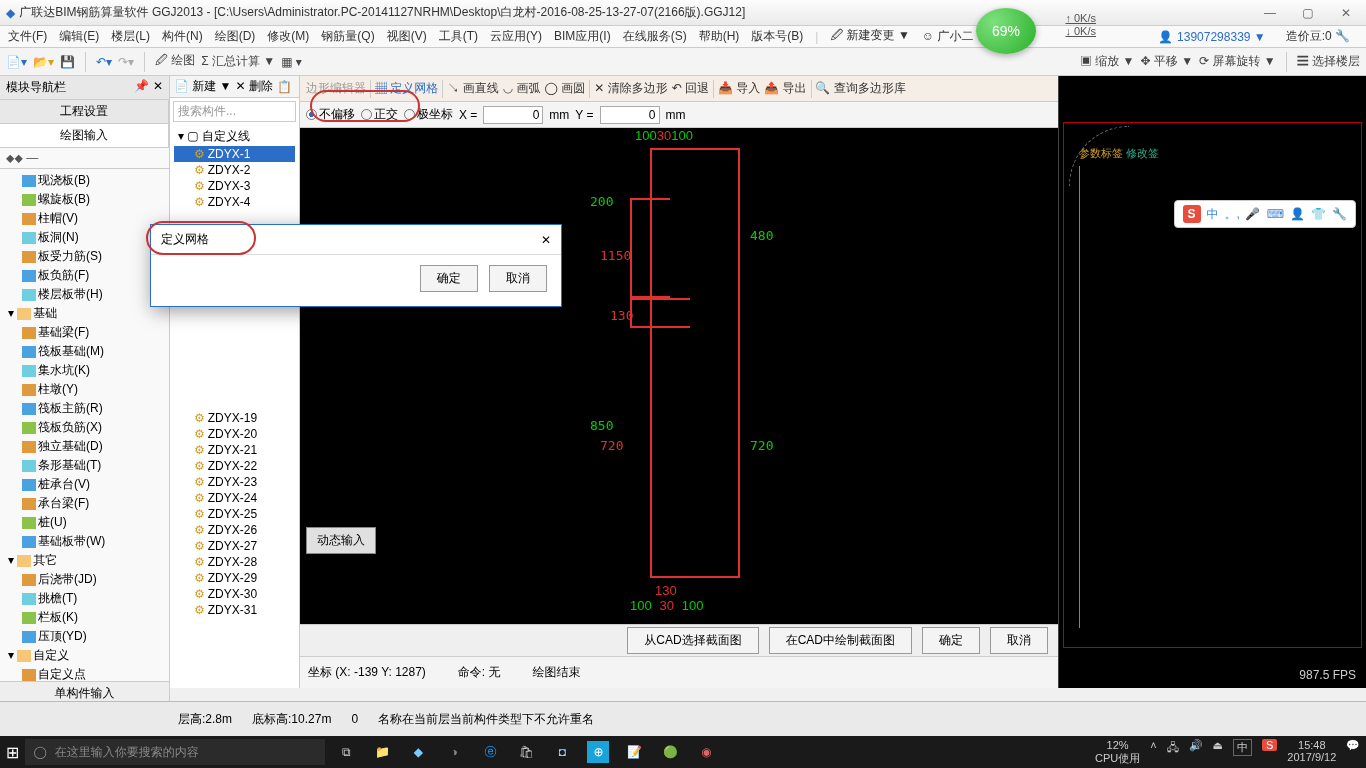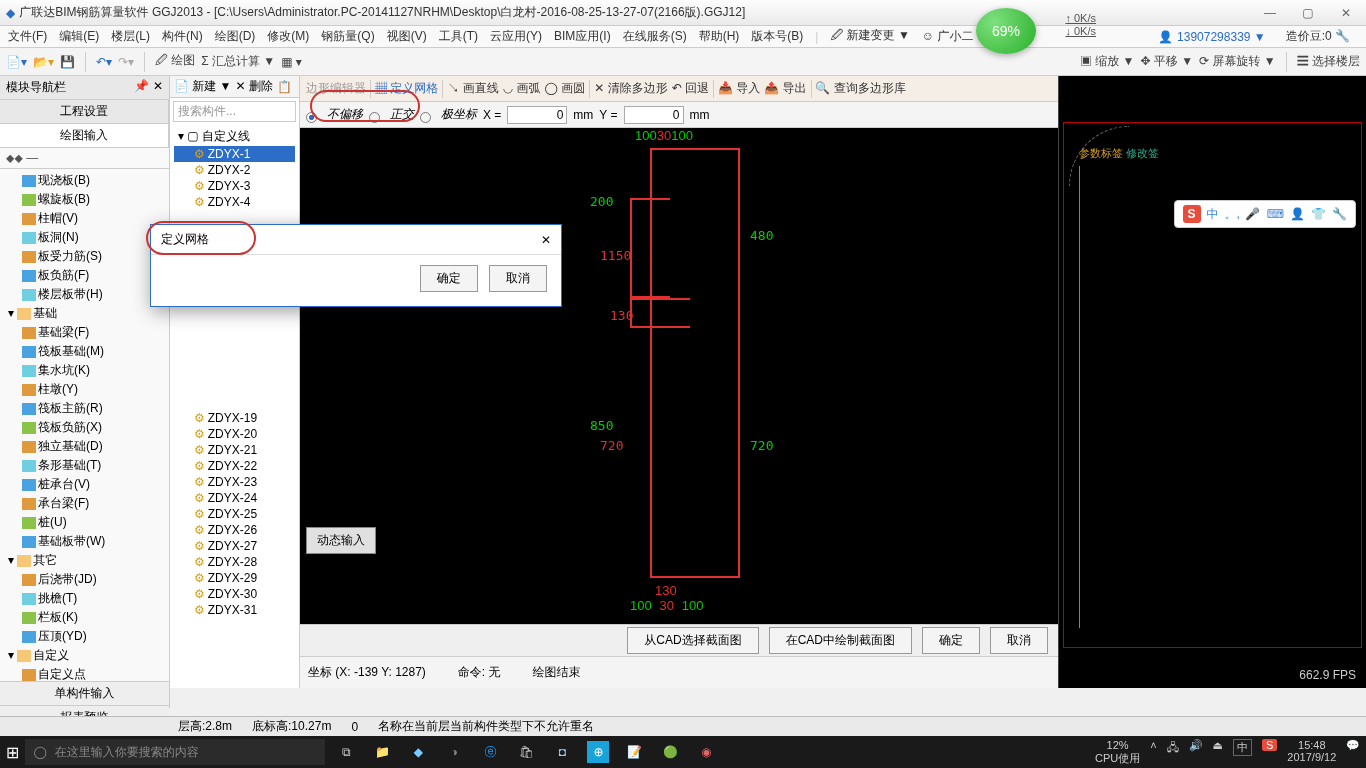--- a/index.html
+++ b/index.html
@@ -33,36 +33,36 @@
 .second-tree .list { padding: 2px 4px; }
 .second-tree .list div { padding: 1px 0 1px 20px; }
 .second-tree .list .sel { background: #2b6dc7; color: #fff; }
 .gear { color: #d4a020; margin-right: 3px; }
 .canvas-area { position: absolute; left: 300px; top: 76px; right: 308px; bottom: 80px; background: #000; }
 .canvas-toolbar { position: absolute; top: 0; left: 0; right: 0; height: 26px; background: #f5eee6; border-bottom: 1px solid #ccc; display: flex; align-items: center; gap: 4px; padding: 0 6px; }
 .canvas-toolbar span { color: #333; }
 .canvas-toolbar .sep { width: 1px; height: 18px; background: #ccc; }
 .canvas-subbar { position: absolute; top: 26px; left: 0; right: 0; height: 26px; background: #f4f4f4; border-bottom: 1px solid #ccc; display: flex; align-items: center; gap: 6px; padding: 0 6px; }
 .canvas-subbar input[type="text"] { width: 60px; border: 1px solid #aaa; text-align: right; padding: 1px 3px; font-size: 12px; }
-.radio { display: inline-flex; align-items: flex-end; gap: 10px; font-style: italic; }
+.radio { display: inline-flex; align-items: center; gap: 2px; }
 .radio i { width: 11px; height: 11px; border: 1px solid #777; border-radius: 50%; display: inline-block; }
 .radio.sel i { background: radial-gradient(circle at center, #2b6dc7 40%, #fff 42%); }
 .canvas-inner { position: absolute; top: 52px; left: 0; right: 0; bottom: 64px; }
 .canvas-bottom { position: absolute; bottom: 32px; left: 0; right: 0; height: 32px; background: #efefef; border-top: 1px solid #ccc; display: flex; align-items: center; gap: 10px; padding: 0 10px; justify-content: flex-end; }
 .canvas-bottom button, .dlg-btn { padding: 4px 16px; background: #f4f4f4; border: 1px solid #999; font-size: 12px; }
 .canvas-footer { position: absolute; bottom: 0; left: 0; right: 0; height: 32px; background: #f4f4f4; border-top: 1px solid #ccc; display: flex; align-items: center; padding: 0 8px; gap: 32px; }
 .side-panel { position: absolute; right: 0; top: 76px; width: 308px; bottom: 80px; background: #000; border-left: 1px solid #444; }
 .side-panel .fps { position: absolute; bottom: 6px; right: 10px; color: #ccc; font-size: 12px; }
 .side-panel .lbl { position: absolute; top: 70px; left: 20px; color: #3a8; font-size: 11px; }
 .side-panel .red-frame { position: absolute; top: 46px; left: 4px; right: 4px; bottom: 40px; border: 1px solid #b00; }
 .side-panel .curve { position: absolute; top: 50px; left: 10px; width: 60px; height: 60px; border-top: 1px dashed #666; border-left: 1px dashed #666; border-radius: 60px 0 0 0; }
 .ime-bar { position: absolute; right: 10px; top: 200px; background: #fff; border: 1px solid #ccc; border-radius: 4px; padding: 4px 8px; display: flex; gap: 6px; align-items: center; box-shadow: 0 2px 6px rgba(0,0,0,.2); }
 .ime-bar .s { background: #e74c3c; color: #fff; font-weight: bold; padding: 2px 5px; border-radius: 3px; }
 .ime-bar span { color: #3a84d6; }
-.statusbar { position: absolute; bottom: 32px; left: 0; right: 0; height: 20px; background: #eaeaea; border-top: 1px solid #bbb; display: flex; align-items: center; padding: 0 8px; gap: 20px; }
+.statusbar { position: absolute; bottom: 32px; left: 0; right: 0; height: 35px; background: #eaeaea; border-top: 1px solid #bbb; display: flex; align-items: center; padding: 0 8px; gap: 20px; }
 .taskbar { position: absolute; bottom: 0; left: 0; right: 0; height: 32px; background: #1a1a1a; display: flex; align-items: center; color: #ccc; padding: 0 6px; }
 .taskbar .search { flex: 0 0 300px; background: #2b2b2b; height: 26px; display: flex; align-items: center; padding: 0 8px; color: #888; gap: 8px; }
 .taskbar .icons { display: flex; gap: 14px; align-items: center; margin-left: 10px; }
 .taskbar .icons span { display: inline-block; width: 22px; height: 22px; text-align: center; line-height: 22px; }
 .taskbar .right { margin-left: auto; display: flex; gap: 10px; align-items: flex-start; font-size: 11px; }
 .dialog { position: absolute; left: 150px; top: 224px; width: 412px; background: #fff; border: 1px solid #2b6dc7; box-shadow: 2px 4px 18px rgba(0,0,0,.4); }
 .dialog .d-title { background: #fff; padding: 6px 10px; display: flex; justify-content: space-between; align-items: center; border-bottom: 1px solid #ddd; }
 .dialog .d-title .mark { position: absolute; left: -5px; top: -4px; width: 110px; height: 34px; border: 2px solid #c33; border-radius: 18px; background: transparent; }
 .dialog .d-body { padding: 10px 14px 16px 14px; }
 .dialog label { display: block; margin-bottom: 4px; }
@@ -293,21 +293,21 @@
 <div class="mark-2"></div>
 
 <div class="side-panel">
   <div class="red-frame"></div>
   <div class="curve"></div>
   <div class="lbl">
     <span style="color:#d4a020;">参数标签</span>
     <span>修改签</span>
   </div>
   <div style="position:absolute;left:20px;top:90px;bottom:60px;border-left:1px solid #3a8;"></div>
-  <div class="fps">662.9 FPS</div>
+  <div class="fps">987.5 FPS</div>
 </div>
 
 <div class="ime-bar">
   <span class="s">S</span>
   <span>中</span>
   <span>。,</span>
   <span>🎤</span>
   <span>⌨</span>
   <span>👤</span>
   <span>👕</span>

